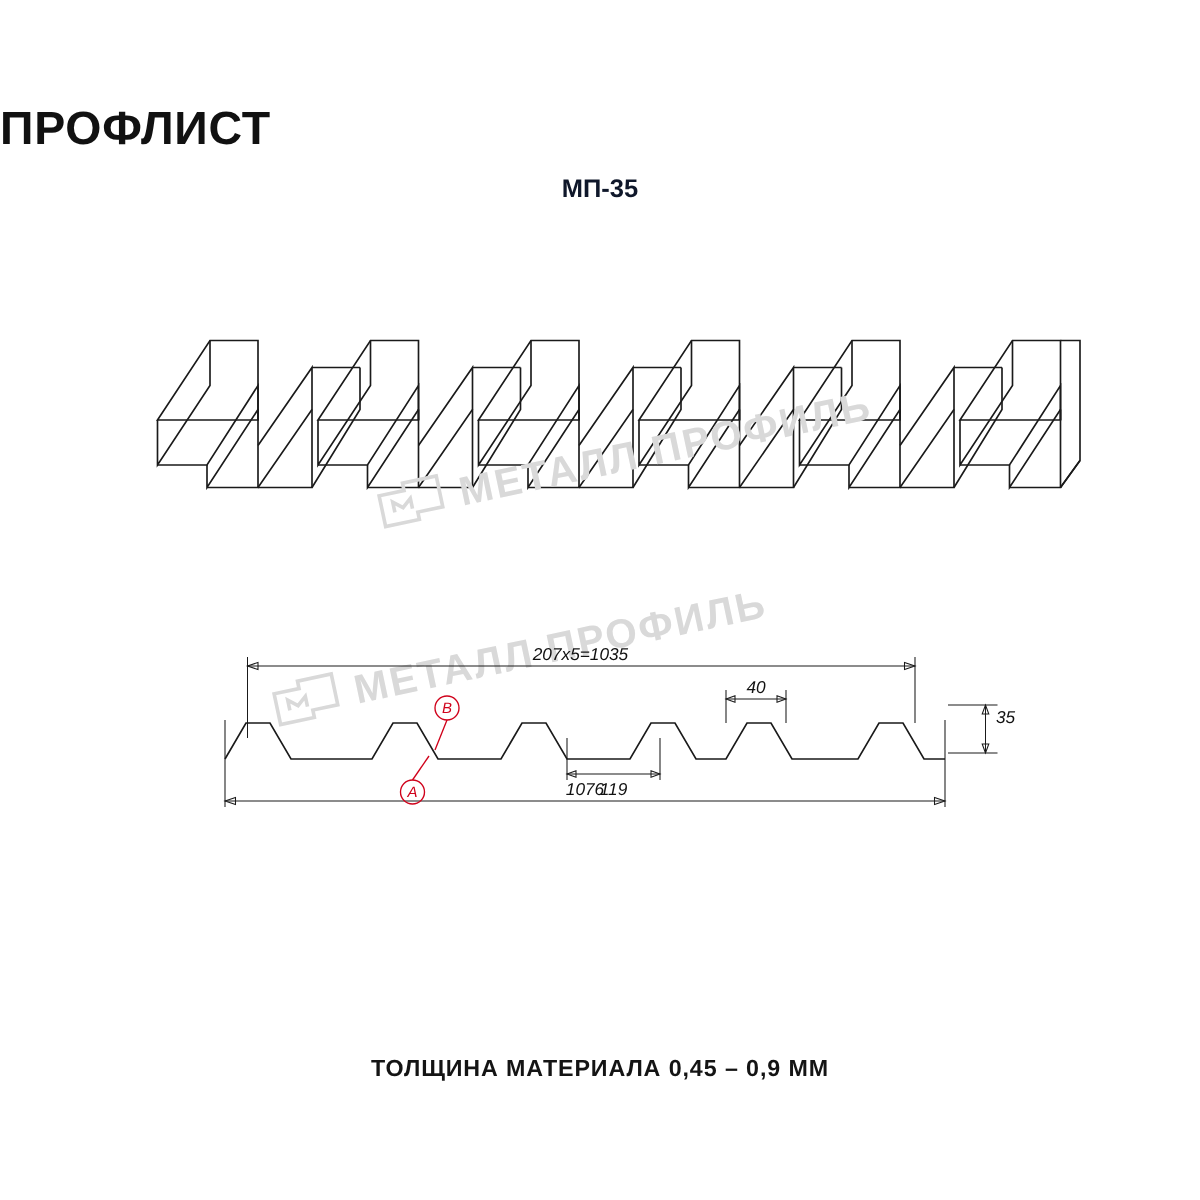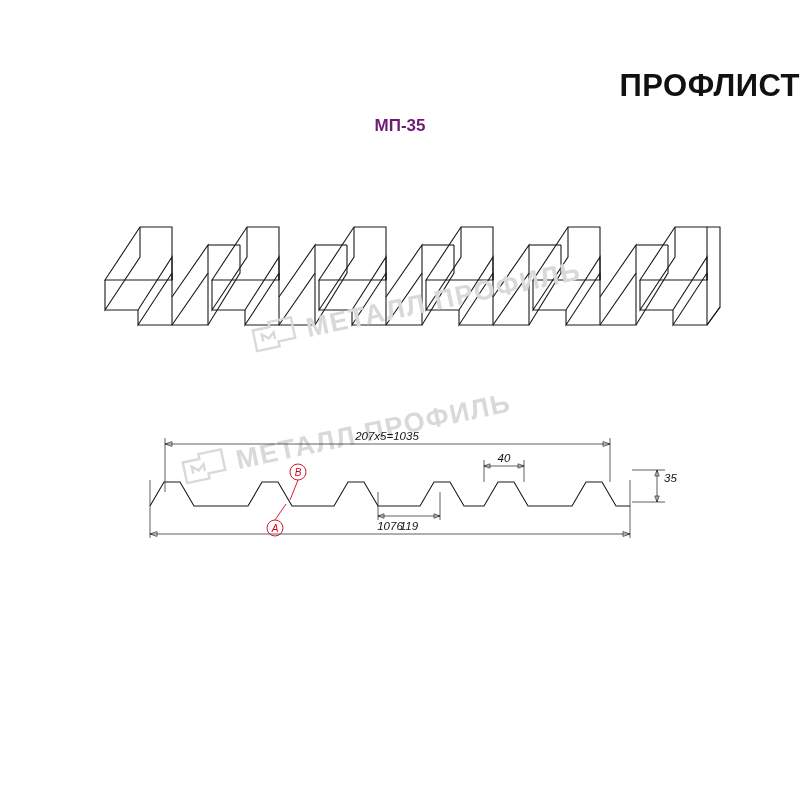--- a/index.html
+++ b/index.html
@@ -18,35 +18,35 @@
   .page {
     position: relative;
     width: 800px;
     height: 800px;
   }
   .title {
     position: absolute;
     top: 68px;
     left: 0;
     width: 800px;
-    text-align: right;
+    text-align: left;
     font-size: 31px;
     font-weight: bold;
     letter-spacing: 0.5px;
     color: #111111;
   }
   .subtitle {
     position: absolute;
     top: 116px;
     left: 0;
     width: 800px;
     text-align: center;
     font-size: 17px;
     font-weight: bold;
-    color: #701a75;
+    color: #0f172a;
   }
   .footer-note {
     position: absolute;
     top: 704px;
     left: 0;
     width: 800px;
     text-align: center;
     font-size: 15.5px;
     font-weight: bold;
     letter-spacing: 0.6px;
@@ -273,14 +273,15 @@
       </g>
 
       <g>
         <circle class="callout" cx="178" cy="52" r="8"></circle>
         <text class="callout-txt" x="178" y="55.5" text-anchor="middle">B</text>
         <line class="callout" x1="178" y1="60" x2="170" y2="80"></line>
       </g>
     </svg>
   </div>
 
+  <div class="footer-note">ТОЛЩИНА МАТЕРИАЛА 0,45 – 0,9 ММ</div>
 
 </div>
 
 </body></html>

